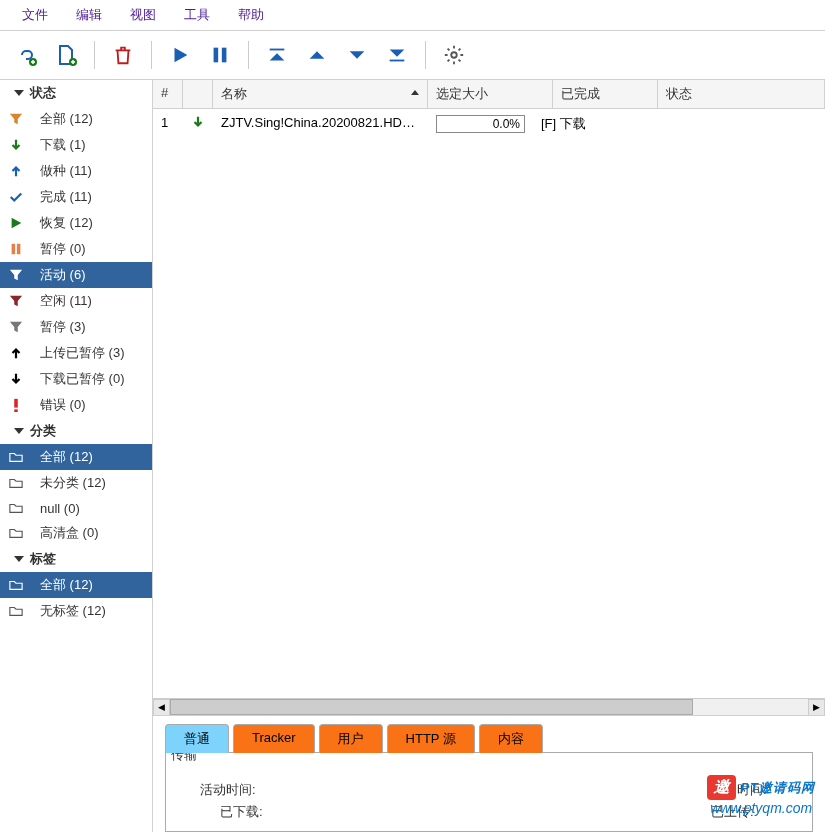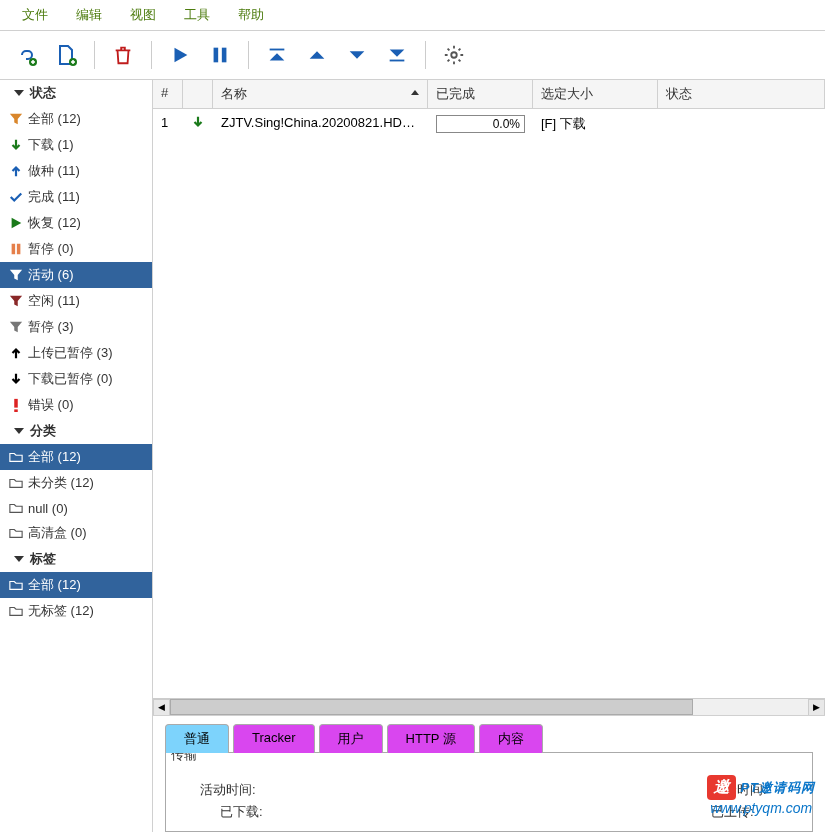--- a/index.html
+++ b/index.html
@@ -1,41 +1,41 @@
 <!DOCTYPE html>
 <html><head>
 <meta charset="utf-8">
 <style>
 * { margin: 0; padding: 0; box-sizing: border-box; font-family: "Microsoft YaHei", sans-serif; font-size: 13px; }
 body { background: #fff; width: 825px; height: 832px; overflow: hidden; display: flex; flex-direction: column; }
 .menubar { display: flex; background: #fff; border-bottom: 1px solid #d0d0d0; padding: 2px 8px; }
-.menubar span { padding: 4px 14px; color: #4d7c0f; cursor: pointer; }
+.menubar span { padding: 4px 14px; color: #4c1d95; cursor: pointer; }
 .toolbar { display: flex; align-items: center; padding: 6px 8px; border-bottom: 1px solid #d0d0d0; gap: 4px; }
 .tool-btn { width: 36px; height: 36px; display: flex; align-items: center; justify-content: center; cursor: pointer; }
 .tool-sep { width: 1px; height: 28px; background: #ccc; margin: 0 6px; }
 .main { display: flex; flex: 1; min-height: 0; }
 .sidebar { width: 153px; border-right: 1px solid #d0d0d0; overflow-y: auto; }
 .side-header { display: flex; align-items: center; gap: 6px; padding: 4px 14px; font-weight: bold; color: #333; }
-.side-item { display: flex; align-items: center; gap: 4px; padding: 4px 8px; color: #333; cursor: pointer; }
+.side-item { display: flex; align-items: center; gap: 16px; padding: 4px 8px; color: #333; cursor: pointer; }
 .side-item.selected { background: #31639c; color: #fff; }
 .side-icon { width: 16px; height: 16px; display: inline-flex; align-items: center; justify-content: center; flex-shrink: 0; }
 .content { flex: 1; display: flex; flex-direction: column; min-width: 0; }
 .table-header { display: flex; background: #f5f5f5; border-bottom: 1px solid #d0d0d0; }
 .th { padding: 5px 8px; border-right: 1px solid #d0d0d0; color: #333; }
 .table-body { flex: 1; overflow: auto; }
 .row { display: flex; padding: 4px 0; }
 .cell { padding: 2px 8px; overflow: hidden; white-space: nowrap; text-overflow: ellipsis; }
 .progress { border: 1px solid #888; height: 18px; text-align: right; padding: 0 4px; font-size: 12px; line-height: 16px; }
 .scrollbar-h { height: 17px; background: #f0f0f0; border-top: 1px solid #ccc; display: flex; align-items: center; }
 .sb-btn { width: 17px; height: 17px; background: #e8e8e8; border: 1px solid #ccc; display: flex; align-items: center; justify-content: center; font-size: 9px; }
 .sb-track { flex: 1; height: 100%; position: relative; }
 .sb-thumb { position: absolute; left: 0; width: 82%; height: 100%; background: #cdcdcd; border: 1px solid #aaa; }
 .bottom-panel { border-top: 1px solid #d0d0d0; padding: 8px 12px 0 12px; }
 .tabs { display: flex; gap: 4px; }
-.tab { padding: 5px 18px; border: 1px solid #aaa; border-bottom: none; border-radius: 4px 4px 0 0; background: #d946ef; cursor: pointer; }
+.tab { padding: 5px 18px; border: 1px solid #aaa; border-bottom: none; border-radius: 4px 4px 0 0; background: #f97316; cursor: pointer; }
 .tab.active { background: #7dd3fc; position: relative; z-index: 2; }
 .panel-body { border: 1px solid #aaa; margin-top: -1px; padding: 8px 1px; }
 .fieldset-title { position: relative; top: -15px; background: #fff; display: inline-block; padding: 0 4px; color: #333; }
 .info-row { display: flex; padding: 2px 0; color: #333; }
 .info-label { width: 100px; margin-left: 33px; }
 .info-mid { flex: 1; }
 .watermark { position: absolute; right: 10px; bottom: 16px; }
 .watermark .top { color: #0b76c9; font-weight: bold; font-style: italic; font-size: 22px; letter-spacing: 1px; }
 .watermark .bot { color: #0b76c9; font-style: italic; font-size: 14px; text-align: center; }
 .wm-badge { display: inline-block; background: #e8382f; color: #fff; padding: 2px 6px; border-radius: 4px; font-size: 16px; margin-right: 4px; }
@@ -284,22 +284,22 @@
           <span>无标签 (12)</span>
         </div>
       </div>
   </div>
 
   <div class="content">
     <div class="table-header">
       <div class="th" style="width:30px">#</div>
       <div class="th" style="width:30px"></div>
       <div class="th" style="width:215px"><span>名称</span><span class="sort-up" style="float:right;margin-top:5px"></span></div>
+      <div class="th" style="width:125px">选定大小</div>
       <div class="th" style="width:105px">已完成</div>
-      <div class="th" style="width:125px">选定大小</div>
       <div class="th" style="flex:1">状态</div>
     </div>
     <div class="table-body" id="table-body">
         <div class="row">
           <div class="cell" style="width:30px">1</div>
   <div class="cell" style="width:30px"><svg width="14" height="14" viewBox="0 0 16 16">
               <path d="M8 2v9M4 8l4 4 4-4" stroke="#1a7a1a" stroke-width="2.5" fill="none"></path>
             </svg></div>
   <div class="cell" style="width:215px">ZJTV.Sing!China.20200821.HDTV...</div>
   <div class="cell" style="width:105px">

